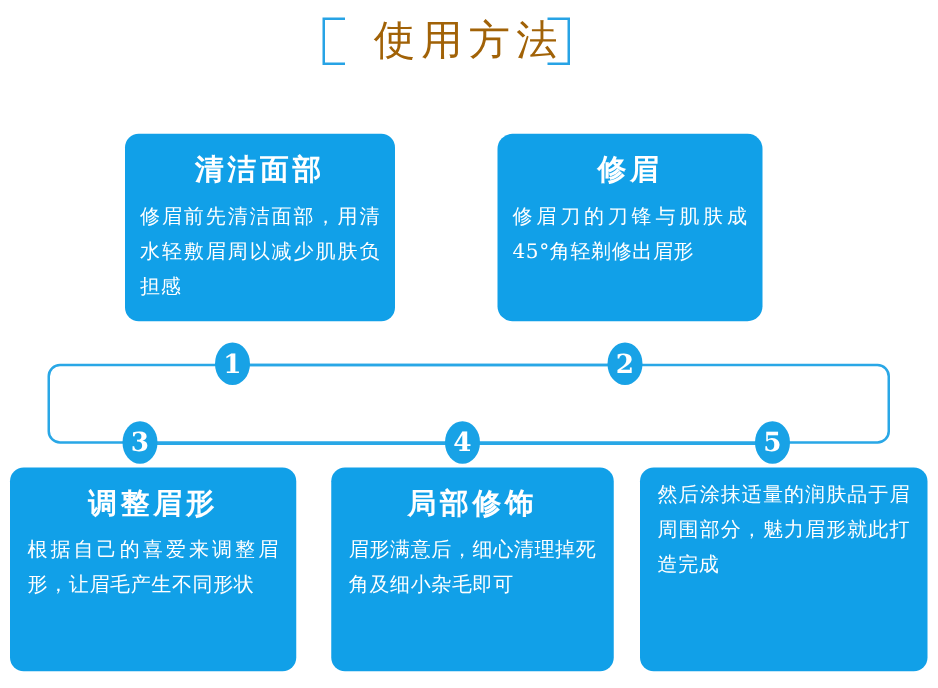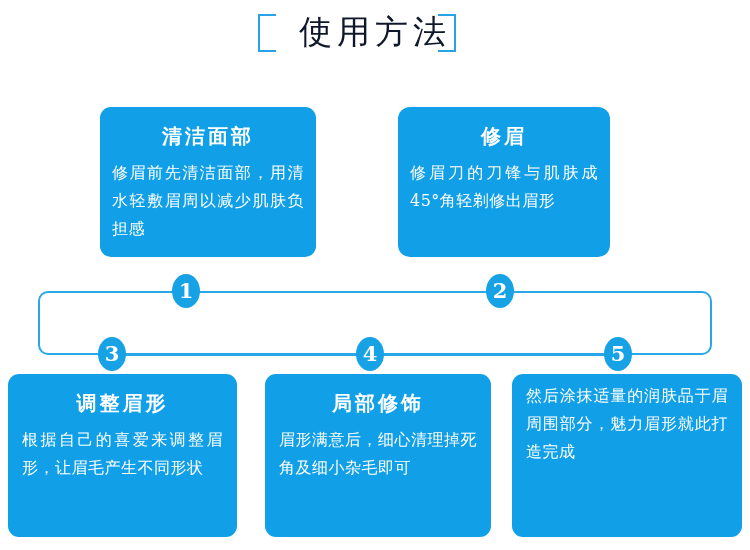--- a/index.html
+++ b/index.html
@@ -46,38 +46,38 @@
   #title-bracket-mask-bottom { top: 48px; }
   #page-title {
     position: absolute;
     left: 0;
     top: 8px;
     width: 750px;
     text-align: center;
     font-size: 33px;
     line-height: 48px;
     letter-spacing: 5px;
-    color: #0f172a;
+    color: #a16207;
     font-weight: 500;
     font-family: "DejaVu Serif", "Liberation Serif", serif;
     white-space: nowrap;
   }
 
   
   .card {
     position: absolute;
     background: #11A0E8;
     border-radius: 11px;
     box-sizing: border-box;
     color: #ffffff;
     overflow: hidden;
   }
   .card-title {
     text-align: center;
-    font-size: 20px;
+    font-size: 23px;
     line-height: 30px;
     letter-spacing: 3px;
     font-weight: 600;
     font-family: "DejaVu Serif", "Liberation Serif", serif;
     white-space: nowrap;
   }
   .card-body {
     font-size: 16px;
     line-height: 28px;
     letter-spacing: 0.5px;

